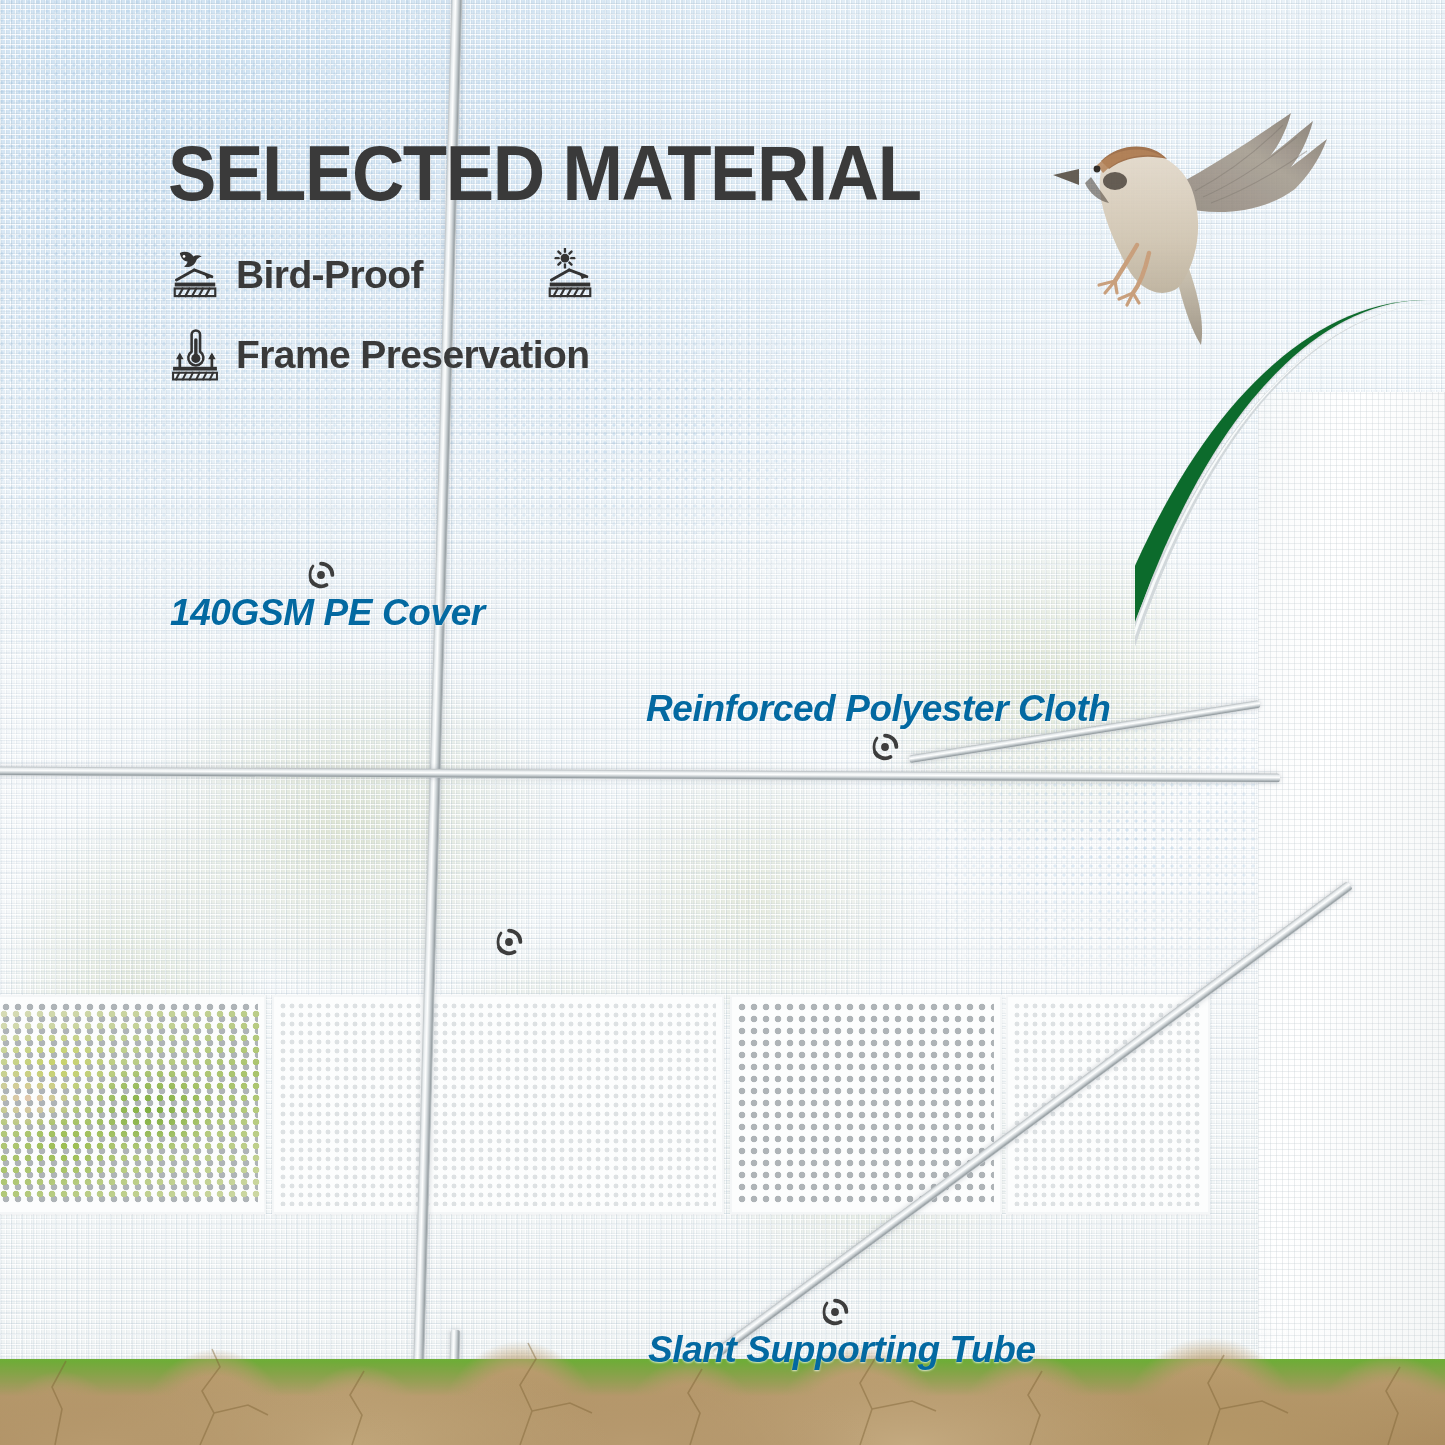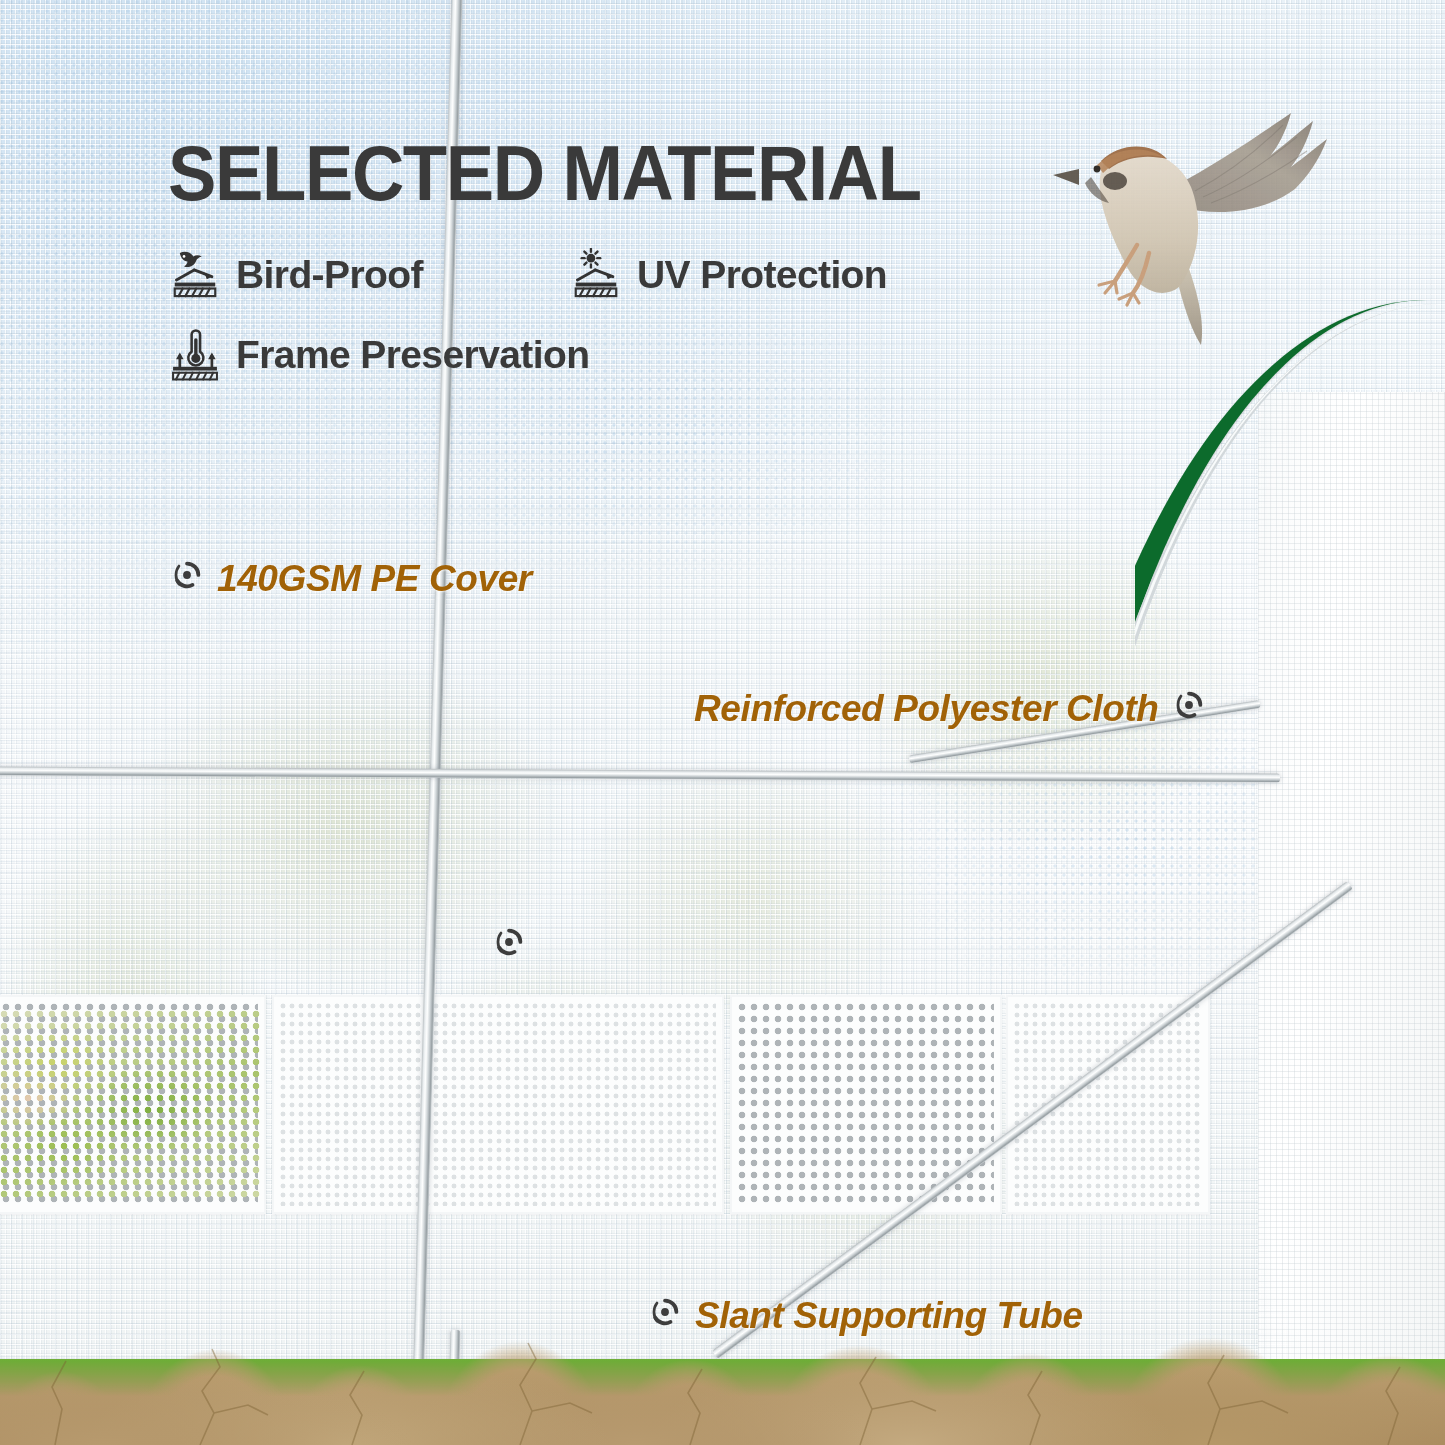--- a/index.html
+++ b/index.html
@@ -209,43 +209,44 @@
   #headline{
     position:absolute;left:168px;top:134px;
     font-size:78px;font-weight:700;letter-spacing:-1.5px;
     color:#3a3a3a;line-height:1;
     font-family:"Liberation Sans","DejaVu Sans",sans-serif;
     transform:scaleX(.93);transform-origin:left center;
     white-space:nowrap;
   }
 
   #features{position:absolute;left:168px;top:248px;width:880px;}
-  .feat-row{display:flex;align-items:center;margin-bottom:26px;gap:26px;}
+  .feat-row{display:flex;align-items:center;margin-bottom:26px;}
   .feat{display:flex;align-items:center;}
   .feat.col1{width:375px;}
   .feat-icon{width:54px;height:54px;flex:0 0 54px;margin-right:14px;}
   .feat-label{
     font-size:39px;font-weight:700;color:#3a3a3a;
     letter-spacing:-.6px;white-space:nowrap;
   }
 
   
   .callout{
-    position:absolute;display:flex;align-items:flex-start;
-    color:#a16207;
+    position:absolute;display:flex;align-items:center;
+    color:#0369a1;
     font-size:37px;font-weight:700;font-style:italic;
     letter-spacing:-.4px;white-space:nowrap;
     text-shadow:0 1px 2px rgba(255,255,255,.75);
+    flex-direction:column;
   }
   .callout .target{width:34px;height:34px;flex:0 0 34px;}
   .callout.left .target{margin-right:13px;}
   .callout.right .target{margin-left:13px;}
 
   #co-cover{left:170px;top:558px;}
-  #co-cloth{left:646px;top:688px;margin-left:48px;}
+  #co-cloth{left:646px;top:688px;}
   #co-frame{left:492px;top:925px;}
   #co-tube{left:648px;top:1295px;}
 </style>
 </head>
 <body>
 
 <div id="stage">
 
   <div class="layer sky"></div>
   <div class="layer foliage"></div>
@@ -416,21 +417,20 @@
             <rect x="8" y="48" width="48" height="9" fill="none" stroke="#333" stroke-width="2.6"></rect>
             <g stroke="#333" stroke-width="2.6">
               <path d="M12 58 L18 47"></path>
                 <path d="M20 58 L26 47"></path>
                 <path d="M28 58 L34 47"></path>
               <path d="M36 58 L42 47"></path>
                 <path d="M44 58 L50 47"></path>
             </g>
           </g>
         </svg>
-        <span class="feat-label">UV Protection</span>
       </div>
     </div>
 
     <div class="feat-row">
 
 
       <div class="feat">
         <svg class="feat-icon" viewBox="0 0 64 64">
           <g fill="none" stroke="#333" stroke-width="3">
             <path d="M28 8 a5 5 0 0 1 10 0 v20 a9 9 0 1 1 -10 0 Z"></path>

